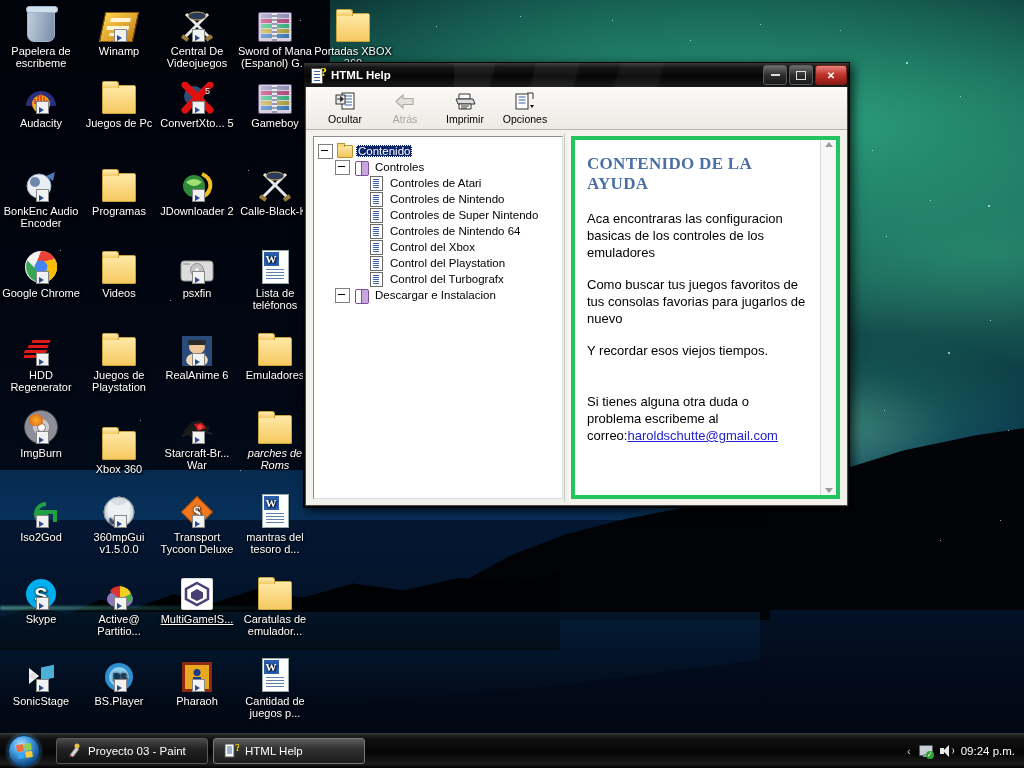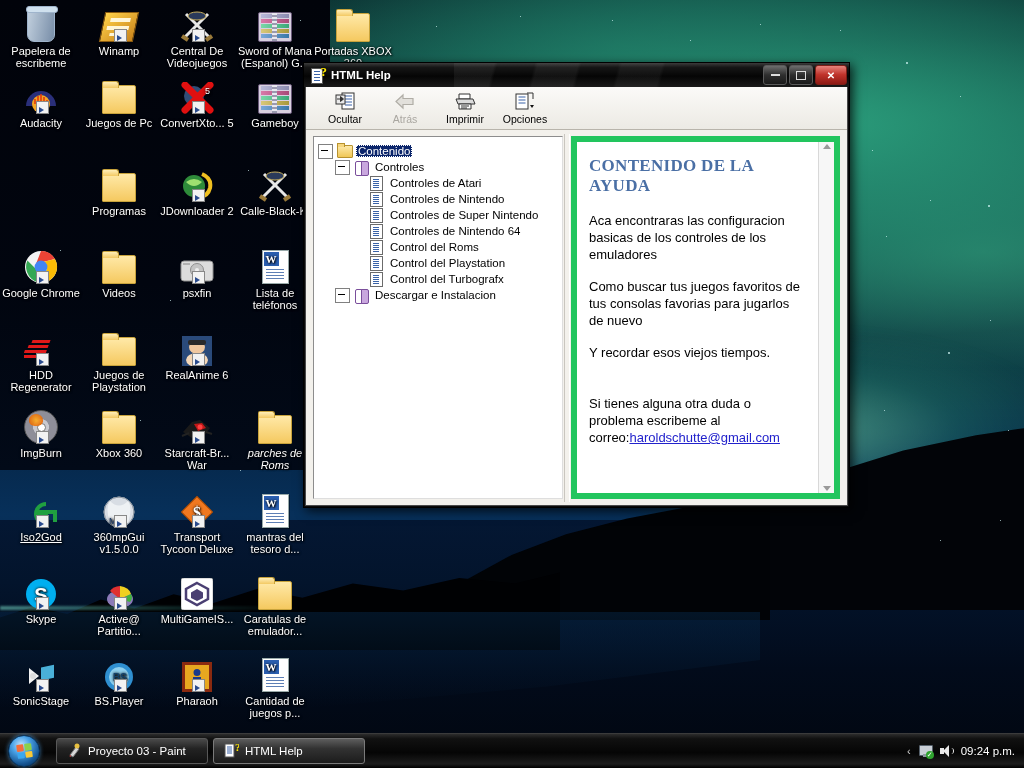--- a/index.html
+++ b/index.html
@@ -152,21 +152,21 @@
 
   .panes{flex:1;display:flex;padding:4px 3px 3px 3px;gap:0;background:#f3f1ec;min-height:0;}
   .leftpane{
     width:242px;flex:0 0 242px;background:#fff;
     border:1px solid #8d8d8d;border-right-color:#dedede;border-bottom-color:#dedede;
     margin:2px 0 3px 4px;overflow:hidden;padding:6px 2px 2px 4px;
   }
   .splitter{width:8px;flex:0 0 8px;display:flex;align-items:center;justify-content:center;}
   .splitter .bar{width:4px;height:100%;background:#f3f1ec;border-left:1px solid #c9c6bf;border-right:1px solid #fff;}
   .rightpane{
-    flex:1;background:#fff;border:6px solid #22c55e;
+    flex:1;background:#fff;border:4px solid #22c55e;
     margin:2px 4px 3px 0;display:flex;min-width:0;position:relative;overflow:hidden;
   }
   .doc{flex:1;padding:14px 14px 10px 12px;overflow:hidden;}
   .doc h1{
     margin:0 0 16px 0;font-family:"Liberation Serif",serif;font-size:17px;font-weight:bold;
     color:#4a6fa5;letter-spacing:.3px;font-variant:small-caps;
   }
   .doc p{margin:0 0 15px 0;font-size:13px;line-height:17px;color:#000;font-family:"Liberation Sans",sans-serif;}
   .doc p.spaced{margin-top:34px;}
   .doc a{color:#2222cc;text-decoration:underline;}
@@ -394,20 +394,33 @@
             <i style="background:linear-gradient(90deg,#d87aa8,#a84a78)"></i>
             <i style="background:linear-gradient(90deg,#7ad8a8,#3aa878)"></i>
             <i style="background:linear-gradient(90deg,#d8c87a,#a8983a)"></i>
             <i style="background:linear-gradient(90deg,#7aa8d8,#3a78a8)"></i>
             <span style="position:absolute;left:13px;top:0;width:5px;height:28px;background:repeating-linear-gradient(#e8e8f0 0 2px,#9a9ab0 2px 4px)"></span>
           </span>
         </span>
       </div>
       <div class="lbl">Gameboy</div>
     </div>
+    <div class="dicon" style="left: 2px; top: 162px;">
+      <div class="gfx">
+        <span class="ic" style="display:flex;align-items:flex-end;justify-content:center">
+          <svg width="34" height="32" viewBox="0 0 34 32">
+            <circle cx="15" cy="16" r="12" fill="#e9eef5" stroke="#8fa6bd"></circle>
+            <circle cx="11" cy="12" r="5" fill="#6d88a8"></circle>
+            <path d="M22 6 L31 2 L29 11 Z" fill="#4a7ab8"></path>
+          </svg>
+          <span class="shortcut-arrow"></span>
+        </span>
+      </div>
+      <div class="lbl">BonkEnc Audio Encoder</div>
+    </div>
     <div class="dicon" style="left: 80px; top: 162px;">
       <div class="gfx">
         <span class="ic" style="display:flex;align-items:flex-end;justify-content:center">
           <span class="ic-folder"></span>
         </span>
       </div>
       <div class="lbl">Programas</div>
     </div>
     <div class="dicon" style="left: 158px; top: 162px;">
       <div class="gfx">
@@ -518,31 +531,39 @@
             <rect width="30" height="30" fill="#2a4a7a"></rect>
             <ellipse cx="15" cy="11" rx="8" ry="7" fill="#f0c8a0"></ellipse>
             <rect x="6" y="4" width="18" height="5" rx="2" fill="#2a2a2a"></rect>
             <ellipse cx="15" cy="24" rx="11" ry="7" fill="#f5d8b8"></ellipse>
           </svg>
           <span class="shortcut-arrow"></span>
         </span>
       </div>
       <div class="lbl">RealAnime 6</div>
     </div>
+    <div class="dicon" style="left: 236px; top: 326px;">
+      <div class="gfx">
+        <span class="ic" style="display:flex;align-items:flex-end;justify-content:center">
+          <span class="ic-folder"></span>
+        </span>
+      </div>
+      <div class="lbl">Emuladores</div>
+    </div>
     <div class="dicon" style="left: 2px; top: 404px;">
       <div class="gfx">
         <span class="ic" style="display:flex;align-items:flex-end;justify-content:center">
           <span class="ic-cd"></span>
           <span style="position:absolute;left:5px;top:4px;width:14px;height:12px;background:radial-gradient(circle,#ffb020,#e05000);border-radius:50% 50% 40% 40%;opacity:.9"></span>
           <span class="shortcut-arrow"></span>
         </span>
       </div>
       <div class="lbl">ImgBurn</div>
     </div>
-    <div class="dicon" style="left: 80px; top: 404px;">
+    <div class="dicon" style="left: 80px; top: 420px;">
       <div class="gfx">
         <span class="ic" style="display:flex;align-items:flex-end;justify-content:center">
           <span class="ic-folder"></span>
         </span>
       </div>
       <div class="lbl">Xbox 360</div>
     </div>
     <div class="dicon" style="left: 158px; top: 404px;">
       <div class="gfx">
         <span class="ic" style="display:flex;align-items:flex-end;justify-content:center">
@@ -558,21 +579,21 @@
       <div class="lbl">Starcraft-Br... War</div>
     </div>
     <div class="dicon" style="left: 236px; top: 404px; font-style: italic;">
       <div class="gfx">
         <span class="ic" style="display:flex;align-items:flex-end;justify-content:center">
           <span class="ic-folder"></span>
         </span>
       </div>
       <div class="lbl">parches de Roms</div>
     </div>
-    <div class="dicon" style="left: 2px; top: 488px; text-decoration: underline;">
+    <div class="dicon" style="left: 2px; top: 488px;">
       <div class="gfx">
         <span class="ic" style="display:flex;align-items:flex-end;justify-content:center">
           <svg width="34" height="28" viewBox="0 0 34 28">
             <path d="M12 3 A11 11 0 1 0 12 25 A9 9 0 1 1 12 3 Z" fill="#e01818"></path>
             <path d="M22 4 A10 10 0 1 0 22 24 L22 15 L16 15 L16 12 L31 12 L31 22" fill="none" stroke="#20a040" stroke-width="4"></path>
           </svg>
           <span class="shortcut-arrow"></span>
         </span>
       </div>
       <div class="lbl">Iso2God</div>
@@ -636,21 +657,21 @@
             <ellipse cx="17" cy="19" rx="13" ry="9" fill="#8b7ab8"></ellipse>
             <path d="M17 19 L17 6 A13 9 0 0 1 28 14 Z" fill="#f0d020"></path>
             <path d="M17 19 L7 11 A13 9 0 0 1 17 6 Z" fill="#e03030"></path>
             <path d="M17 19 L28 14 A13 9 0 0 1 27 22 Z" fill="#40b040"></path>
           </svg>
           <span class="shortcut-arrow"></span>
         </span>
       </div>
       <div class="lbl">Active@ Partitio...</div>
     </div>
-    <div class="dicon" style="left: 158px; top: 570px;">
+    <div class="dicon" style="left: 158px; top: 570px; text-decoration: underline;">
       <div class="gfx">
         <span class="ic" style="display:flex;align-items:flex-end;justify-content:center">
           <svg width="32" height="32" viewBox="0 0 32 32">
             <rect width="32" height="32" rx="3" fill="#fff" stroke="#bbb"></rect>
             <path d="M16 5 L27 11 V21 L16 27 L5 21 V11 Z" fill="none" stroke="#4a3f72" stroke-width="2.5"></path>
             <path d="M16 11 L22 14.5 V20 L16 23 L10 20 V14.5 Z" fill="#4a3f72"></path>
           </svg>
         </span>
       </div>
       <div class="lbl">MultiGameIS...</div>
@@ -877,21 +898,21 @@
               <span class="tspace"></span>
               <span class="ticon">
                 <span class="page">
                   <i style="top:2px"></i>
                   <i style="top:4px"></i>
                   <i style="top:6px"></i>
                   <i style="top:8px"></i>
                   <i style="top:10px"></i>
                 </span>
               </span>
-              <span class="tlabel">Control del Roms</span>
+              <span class="tlabel">Control del Xbox</span>
             </div>
             <div class="tnode" style="padding-left: 34px;">
               <span class="tspace"></span>
               <span class="ticon">
                 <span class="page">
                   <i style="top:2px"></i>
                   <i style="top:4px"></i>
                   <i style="top:6px"></i>
                   <i style="top:8px"></i>
                   <i style="top:10px"></i>

